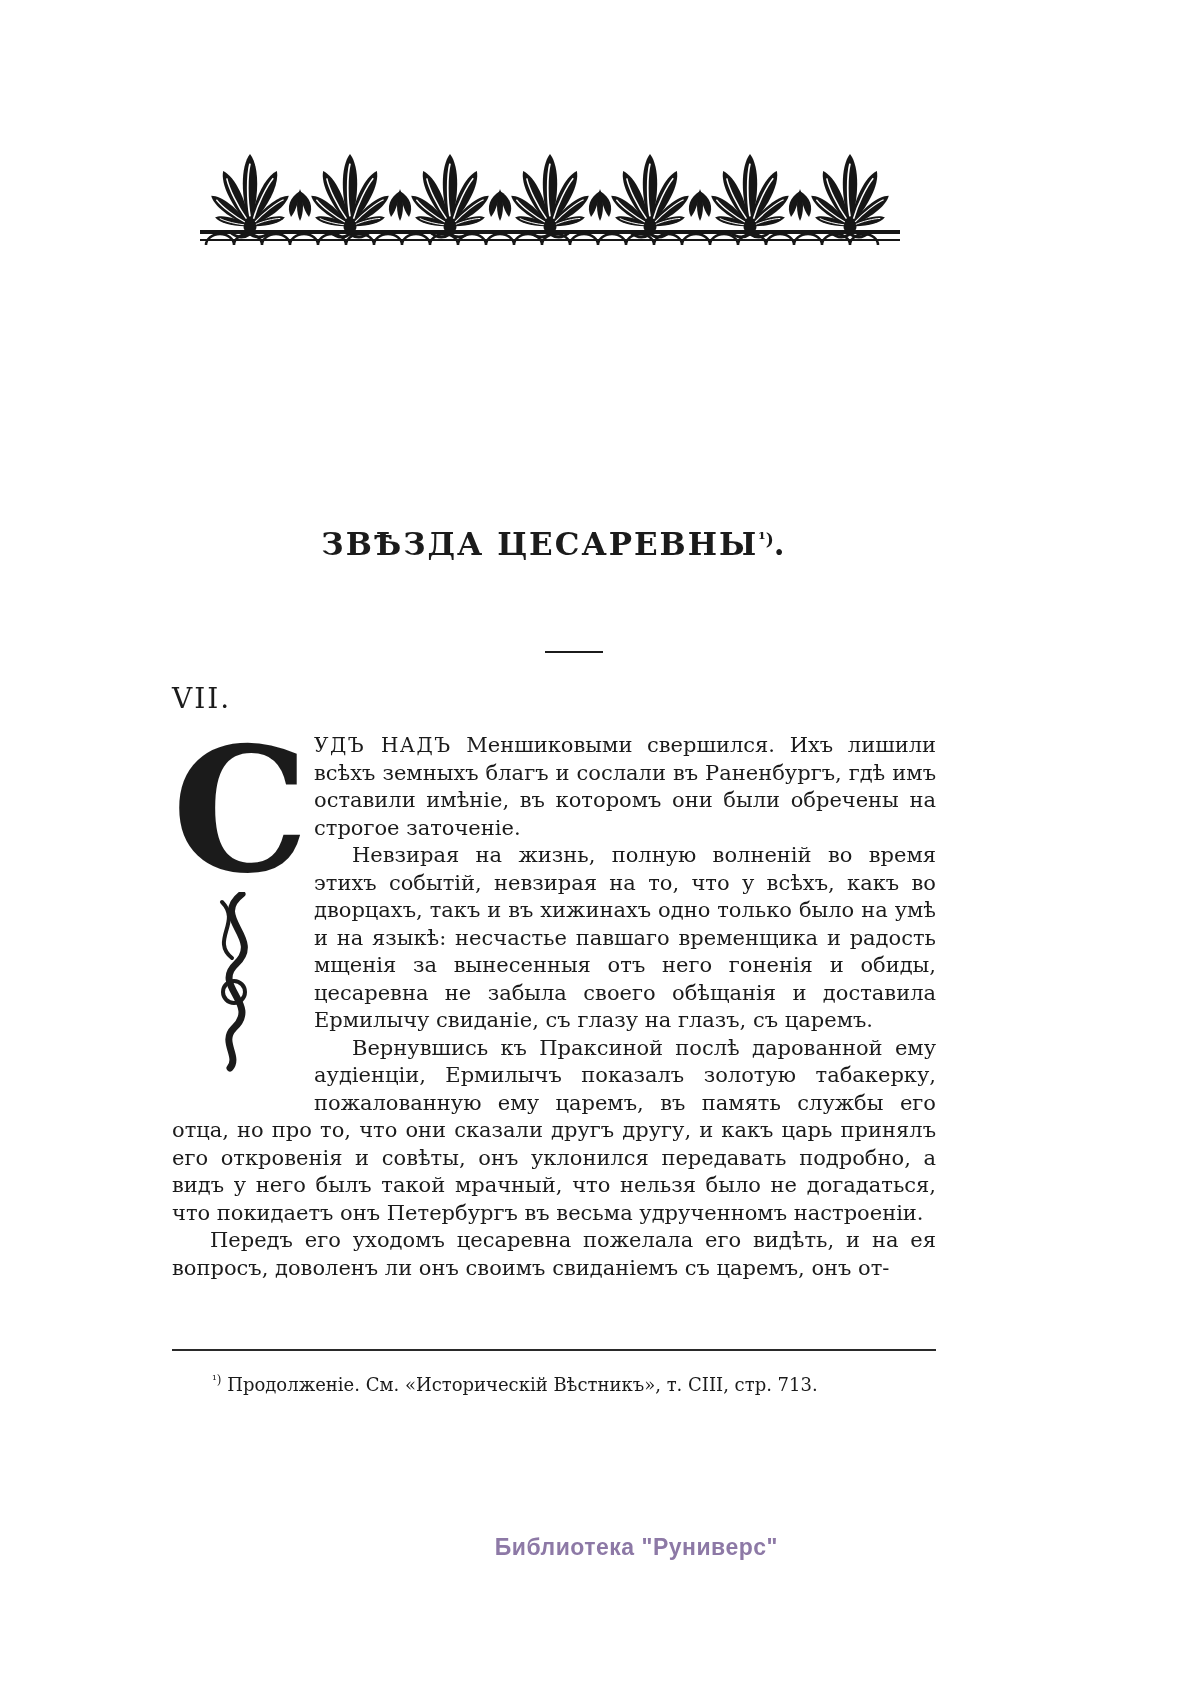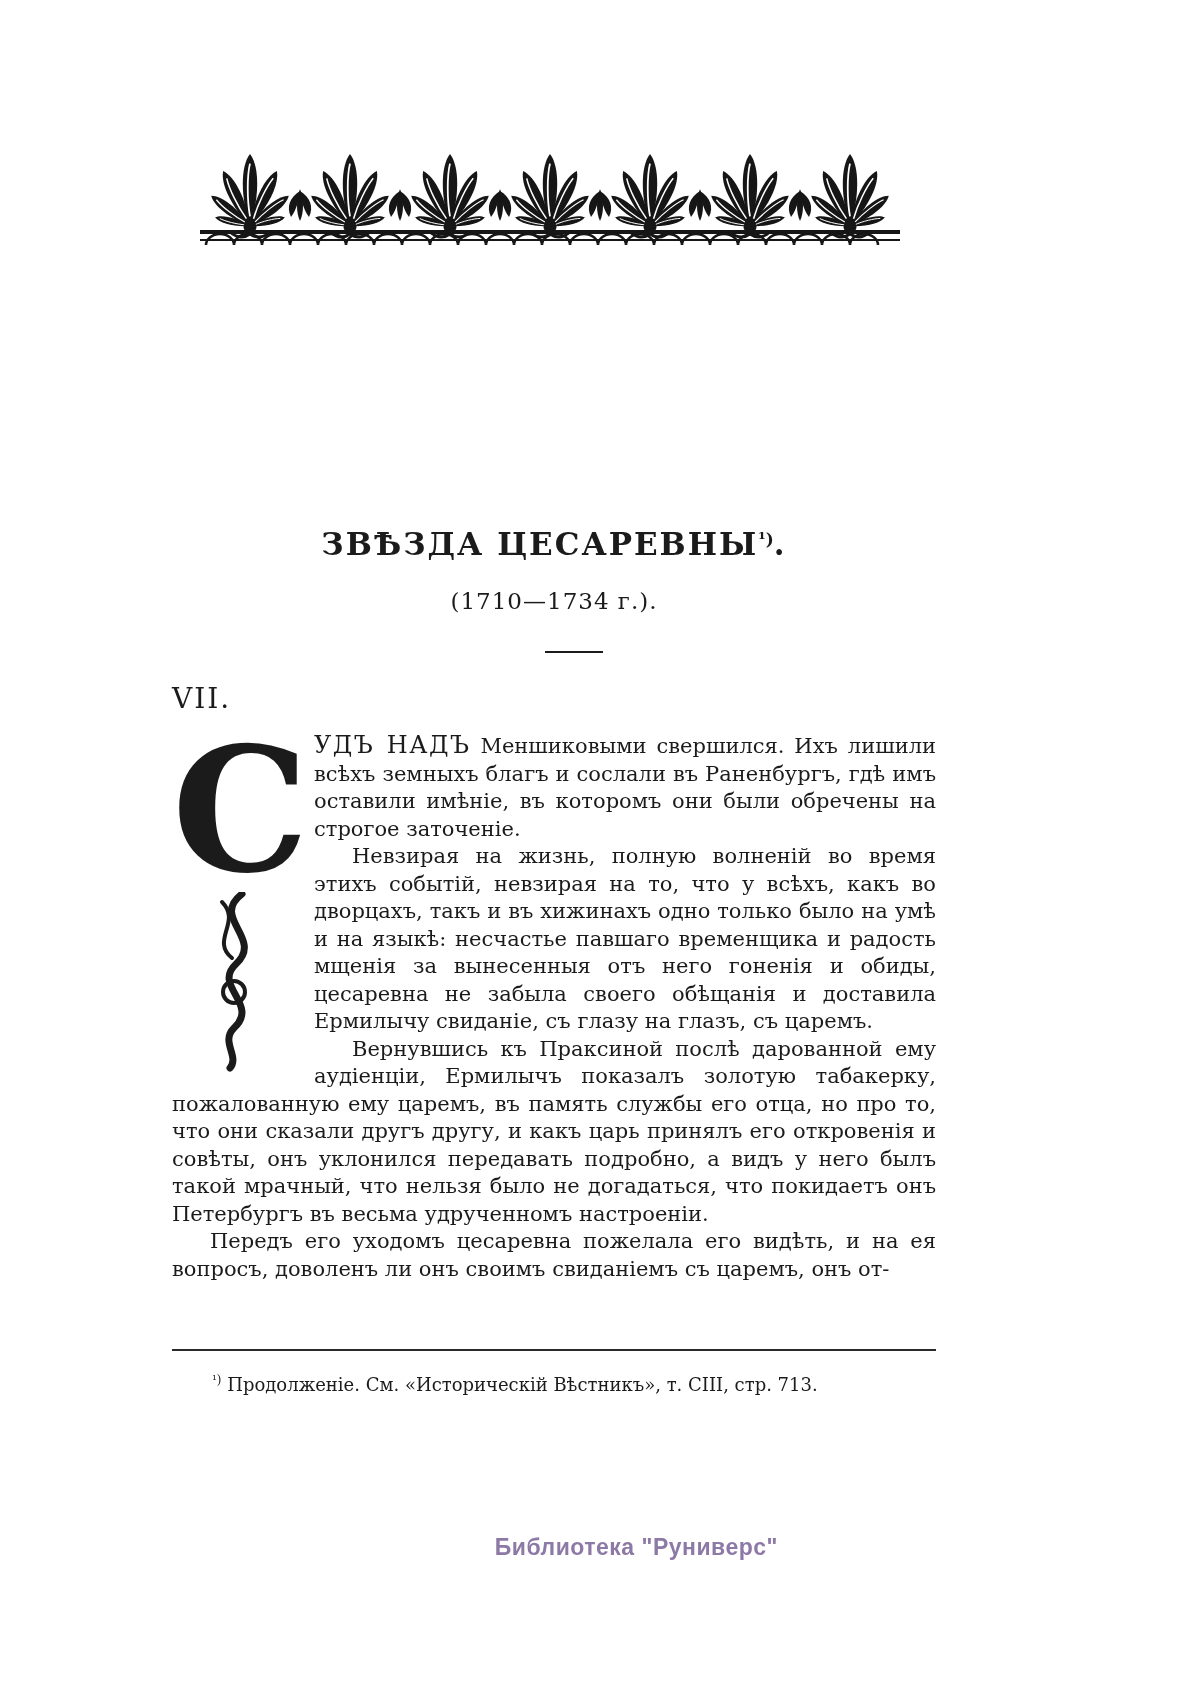--- a/index.html
+++ b/index.html
@@ -27,21 +27,21 @@
   .chapter {
     position:absolute; top:682px; left:172px; width:764px;
     text-align:left; font-size:28px; letter-spacing:2px;
   }
   .body {
     position:absolute; top:732px; left:172px; width:764px;
     font-size:21px; line-height:27.5px; text-align:justify;
   }
   .body p { margin:0; }
   .body p.indent { text-indent:38px; }
-  .leadcaps { font-size:24px; letter-spacing:1.5px; }
+  .leadcaps { font-size:20px; letter-spacing:1.5px; }
   .dropblock {
     float:left; width:126px; height:352px; margin:4px 16px 2px 0;
     text-align:center;
   }
   .dropletter {
     font-size:172px; line-height:150px; font-weight:bold;
     font-family:"DejaVu Serif", serif;
   }
   .flourish { margin-top:6px; }
   .fnrule {
@@ -102,21 +102,20 @@
     <use href="#bud" transform="translate(600,58)"></use>
     <rect x="0" y="99" width="700" height="4" fill="#161616"></rect>
     <rect x="0" y="108" width="700" height="2" fill="#161616"></rect>
     <path d="M6,114 a14,11 0 0 1 28,0 a14,11 0 0 1 28,0 a14,11 0 0 1 28,0 a14,11 0 0 1 28,0 a14,11 0 0 1 28,0 a14,11 0 0 1 28,0 a14,11 0 0 1 28,0 a14,11 0 0 1 28,0 a14,11 0 0 1 28,0 a14,11 0 0 1 28,0 a14,11 0 0 1 28,0 a14,11 0 0 1 28,0 a14,11 0 0 1 28,0 a14,11 0 0 1 28,0 a14,11 0 0 1 28,0 a14,11 0 0 1 28,0 a14,11 0 0 1 28,0 a14,11 0 0 1 28,0 a14,11 0 0 1 28,0 a14,11 0 0 1 28,0 a14,11 0 0 1 28,0 a14,11 0 0 1 28,0 a14,11 0 0 1 28,0 a14,11 0 0 1 28,0" fill="none" stroke="#161616" stroke-width="2.5"></path>
   </svg>
 
   <div class="title-row">
     <span>ЗВѢЗДА ЦЕСАРЕВНЫ</span><sup>¹)</sup><span>.</span>
   </div>
 
-  <div class="subtitle">(1710—1734 г.).</div>
 
   <div class="divider"></div>
 
   <div class="chapter">VII.</div>
 
   <div class="body">
     <div class="dropblock">
       <div class="dropletter">С</div>
       <svg class="flourish" width="110" height="180" viewBox="0 0 110 180" aria-hidden="true">
         <path d="M62,2 C30,26 84,46 56,72 C32,94 80,112 54,136 C40,150 60,164 50,176" fill="none" stroke="#1b1b1b" stroke-width="7" stroke-linecap="round"></path>

